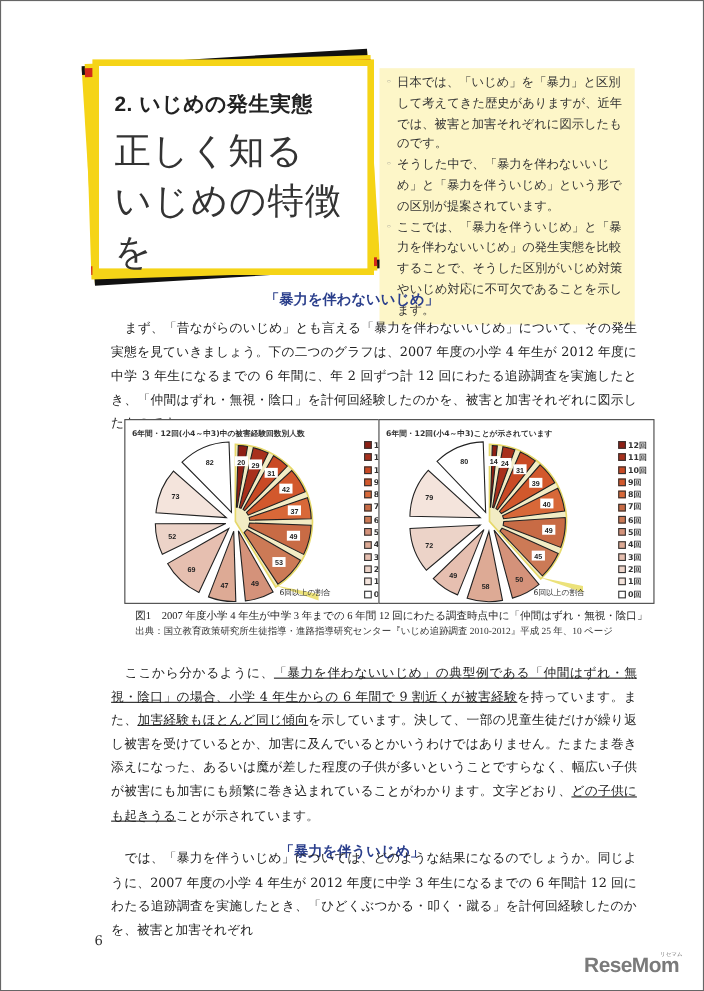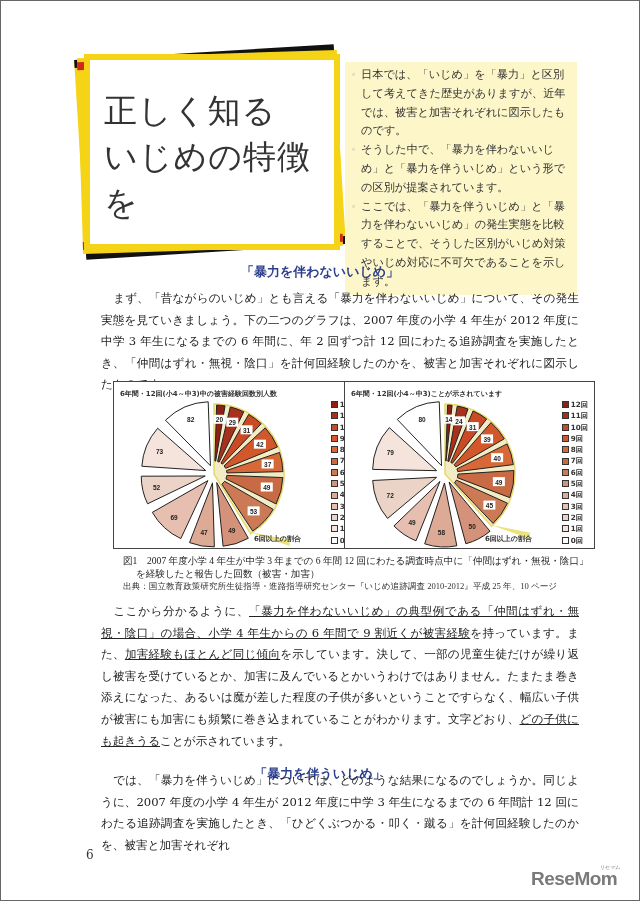--- a/index.html
+++ b/index.html
@@ -21,21 +21,21 @@
   .section-head{position:absolute;left:0;width:640px;text-align:center;font-size:13px;font-weight:bold;color:#2b3f8c;}
   .para{position:absolute;left:101px;width:478px;font-family:"DejaVu Serif",serif;font-size:11.6px;line-height:21.6px;color:#222;text-align:justify;}
   .para .ind{display:inline-block;width:12px;}
   .u{text-decoration:underline;}
   .chart-box{position:absolute;top:381px;width:251px;height:168px;border:1px solid #444;background:#fff;box-sizing:border-box;}
   .chart-title{position:absolute;left:6px;top:7px;font-size:7px;font-weight:bold;color:#333;white-space:nowrap;}
   .legend{position:absolute;right:6px;top:17px;font-size:7.2px;font-weight:bold;color:#333;line-height:11.3px;}
   .legend .li{display:flex;align-items:center;gap:2px;}
   .legend .sw{width:5px;height:5px;border:1px solid #333;display:inline-block;}
   .pie{position:absolute;left:0;top:0;}
-  .callout{position:absolute;font-size:7px;font-weight:bold;color:#333;}
+  .callout{position:absolute;font-size:7px;font-weight:normal;color:#333;}
   .caption{position:absolute;left:123px;top:554px;font-size:9.6px;line-height:13px;color:#222;font-family:Liberation Serif, serif;}
   .caption .cap2{padding-left:13px;}
   .caption .src{font-size:8.6px;color:#333;}
   .page-num{position:absolute;left:86px;top:848px;font-size:12px;font-family:"DejaVu Serif",serif;color:#333;}
   .logo{position:absolute;left:531px;top:868px;font-size:19px;font-weight:bold;color:#7a7a7a;font-family:"Liberation Sans",sans-serif;letter-spacing:-0.5px;}
   .logo-kana{position:absolute;left:600px;top:864px;font-size:5px;color:#7a7a7a;}
 </style>
 </head>
 <body>
 
@@ -45,20 +45,21 @@
   <div class="card back2">
       <div class="band" style="top:-2px;"></div>
       <div class="band" style="bottom:-2px;"></div>
     </div>
   <div class="card back1">
       <div class="band" style="top:4px;"></div>
       <div class="band" style="bottom:4px;"></div>
     </div>
   <div class="card front">
     <div class="inner">
+      <div class="sub-title">2. いじめの発生実態</div>
       <div class="main-title">
         <div>正しく知る</div>
         <div>いじめの特徴を</div>
       </div>
     </div>
   </div>
 </div>
 
 <div class="intro-box">
   <div class="item"><span class="bullet">◦</span><span>日本では、「いじめ」を「暴力」と区別して考えてきた歴史がありますが、近年では、被害と加害それぞれに図示したものです。</span></div>
@@ -269,21 +270,20 @@
       <div class="li">
         <span class="sw" style="background: rgb(255, 255, 255);"></span>
         <span>0回</span>
       </div>
     </div>
   <div class="callout" style="left:140px;top:152px;">6回以上の割合</div>
 </div>
 
 <div class="caption">
   <div>図1　2007 年度小学 4 年生が中学 3 年までの 6 年間 12 回にわたる調査時点中に「仲間はずれ・無視・陰口」</div>
-  <div class="cap2">を経験したと報告した回数（被害・加害）</div>
   <div class="src">出典：国立教育政策研究所生徒指導・進路指導研究センター『いじめ追跡調査 2010-2012』平成 25 年、10 ページ</div>
 </div>
 
 <div class="para" style="top:601px;" id="para2"><span class="ind"></span><span>ここから分かるように、</span><span class="u">「暴力を伴わないいじめ」の典型例である「仲間はずれ・無視・陰口」の場合、小学 4 年生からの 6 年間で 9 割近くが被害経験</span><span>を持っています。また、</span><span class="u">加害経験もほとんど同じ傾向</span><span>を示しています。決して、一部の児童生徒だけが繰り返し被害を受けているとか、加害に及んでいるとかいうわけではありません。たまたま巻き添えになった、あるいは魔が差した程度の子供が多いということですらなく、幅広い子供が被害にも加害にも頻繁に巻き込まれていることがわかります。文字どおり、</span><span class="u">どの子供にも起きうる</span><span>ことが示されています。</span></div>
 
 <div class="section-head" style="top:741px;margin-top:24px;">「暴力を伴ういじめ」</div>
 <div class="para" style="top:770px;"><span class="ind"></span><span>では、「暴力を伴ういじめ」については、どのような結果になるのでしょうか。同じように、2007 年度の小学 4 年生が 2012 年度に中学 3 年生になるまでの 6 年間計 12 回にわたる追跡調査を実施したとき、「ひどくぶつかる・叩く・蹴る」を計何回経験したのかを、被害と加害それぞれ</span></div>
 
 <div class="page-num">6</div>
 <div class="logo">ReseMom</div>

